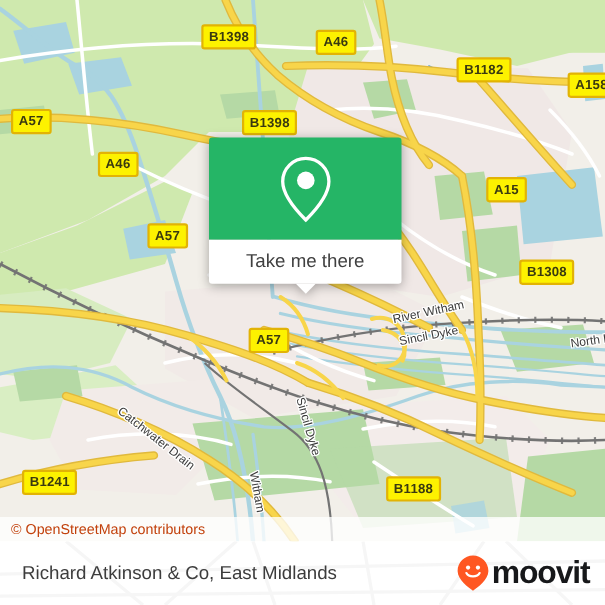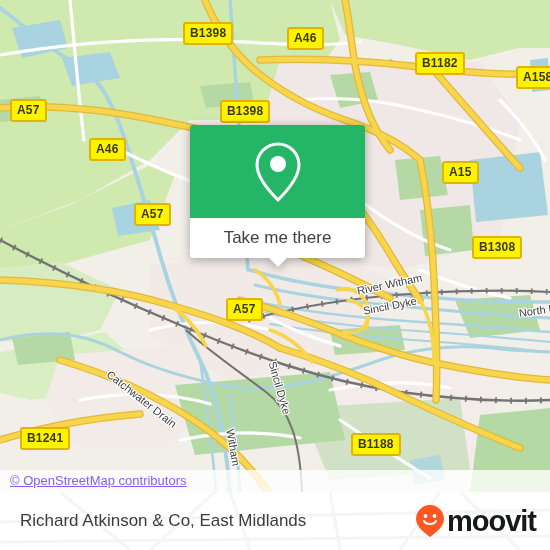--- a/index.html
+++ b/index.html
@@ -95,25 +95,24 @@
     border-right: 9px solid transparent;
     border-top: 9px solid #ffffff;
   }
 
   
   #attribution {
     position: absolute;
     left: 0; bottom: 0;
     width: 100%;
     background: rgba(255,255,255,0.78);
-    color: #8b5cf6;
+    color: #c2410c;
     font-size: 13px;
     padding: 3px 0 4px 10px;
     font-family: "Liberation Sans", sans-serif;
-    text-decoration: underline;
   }
 
   
   #footer {
     position: absolute;
     left: 0; top: 492px;
     width: 550px; height: 58px;
     background: #ffffff;
     display: flex;
     align-items: center;

